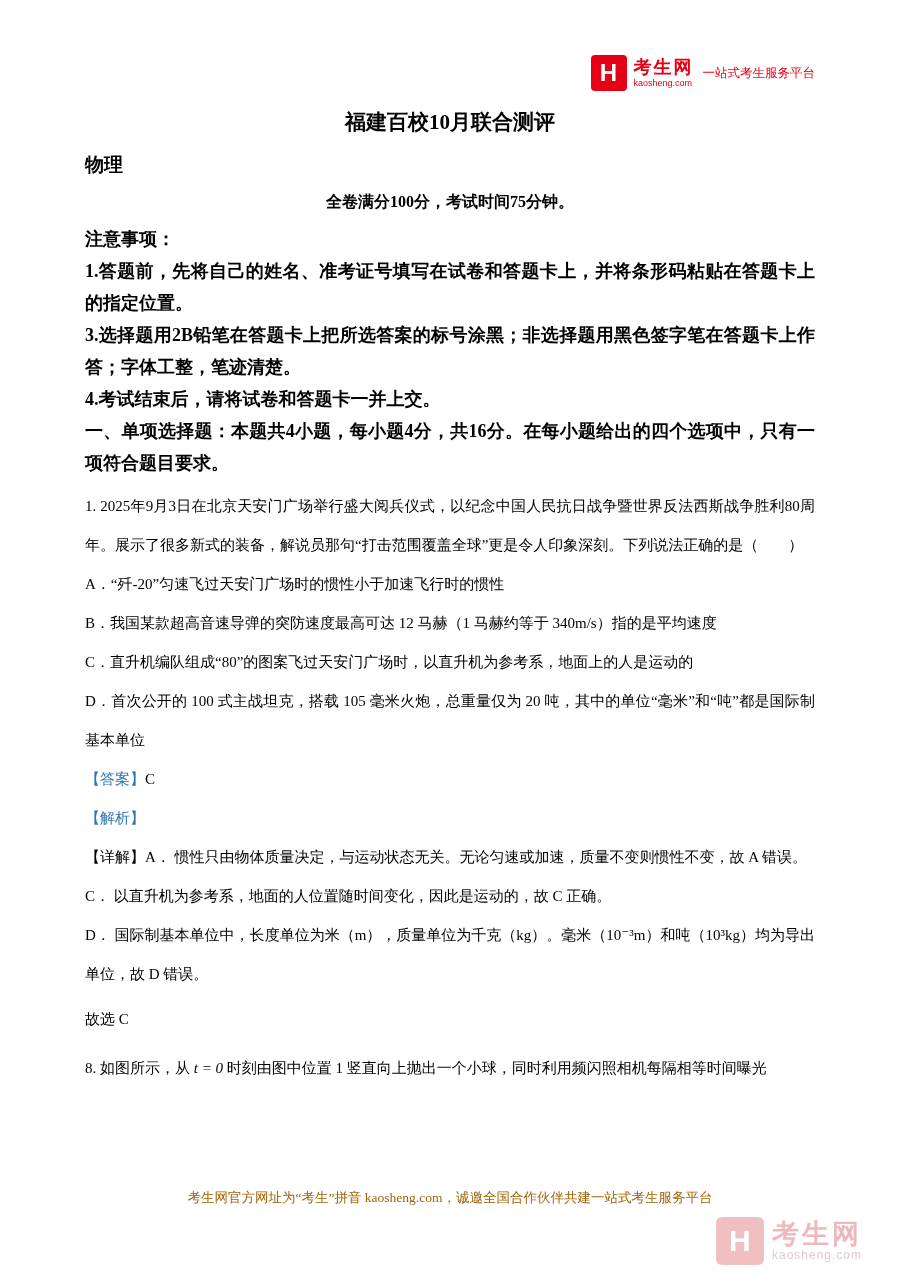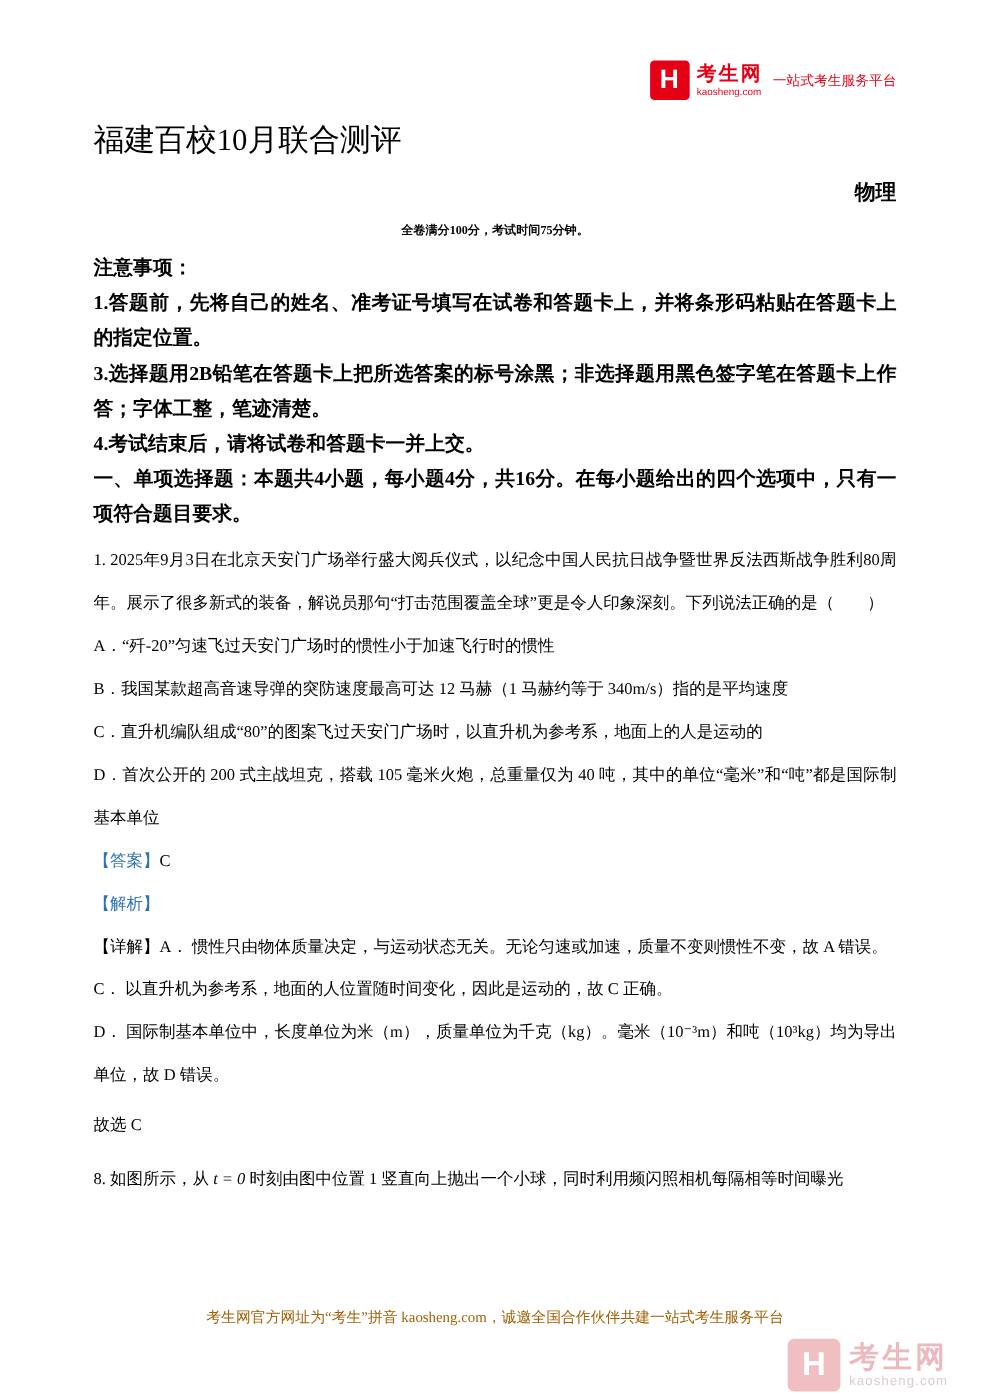--- a/index.html
+++ b/index.html
@@ -32,23 +32,23 @@
     border-radius: 4px;
     display: flex; align-items: center; justify-content: center;
     font-family: "Liberation Sans", sans-serif;
     font-weight: bold; font-size: 24px;
   }
   .brand-col { display: flex; flex-direction: column; line-height: 1.15; }
   .brand-name { color: #e60016; font-weight: bold; font-size: 18px; letter-spacing: 2px; font-family: "Liberation Sans", sans-serif; }
   .brand-domain { color: #e60016; font-size: 9px; font-family: "Liberation Sans", sans-serif; }
   .brand-tagline { color: #e60016; font-size: 12.5px; margin-left: 2px; font-family: "Liberation Sans", sans-serif; }
 
-  .title { font-size: 28px; font-weight: normal; margin: 0; }
-  .subject { text-align: right; font-size: 19px; font-weight: bold; margin: 16px 0 0 0; }
-  .exam-info { text-align: center; font-size: 11px; font-weight: bold; margin: 14px 0 0 0; }
+  .title { text-align: center; font-size: 21px; font-weight: bold; margin: 0; }
+  .subject { text-align: left; font-size: 19px; font-weight: bold; margin: 16px 0 0 0; }
+  .exam-info { text-align: center; font-size: 16px; font-weight: bold; margin: 14px 0 0 0; }
 
   .notices { margin-top: 10px; font-size: 18px; font-weight: bold; line-height: 1.78; text-align: justify; }
   .notices p { margin: 0; }
 
   .q-section { margin-top: 8px; font-size: 15px; line-height: 2.6; text-align: justify; }
   .q-section p { margin: 0; }
   .blue { color: #2e74b5; }
   .math-var { font-style: italic; font-family: "Liberation Serif", serif; }
   .conclusion-para { margin-top: 6px !important; }
   .q2-para { margin-top: 10px !important; }
@@ -111,21 +111,21 @@
       <p>3.选择题用2B铅笔在答题卡上把所选答案的标号涂黑；非选择题用黑色签字笔在答题卡上作答；字体工整，笔迹清楚。</p>
       <p>4.考试结束后，请将试卷和答题卡一并上交。</p>
       <p>一、单项选择题：本题共4小题，每小题4分，共16分。在每小题给出的四个选项中，只有一项符合题目要求。</p>
     </div>
 
     <div class="q-section">
       <p>1. 2025年9月3日在北京天安门广场举行盛大阅兵仪式，以纪念中国人民抗日战争暨世界反法西斯战争胜利80周年。展示了很多新式的装备，解说员那句“打击范围覆盖全球”更是令人印象深刻。下列说法正确的是（　　）</p>
       <p>A．“歼-20”匀速飞过天安门广场时的惯性小于加速飞行时的惯性</p>
       <p>B．我国某款超高音速导弹的突防速度最高可达 12 马赫（1 马赫约等于 340m/s）指的是平均速度</p>
       <p>C．直升机编队组成“80”的图案飞过天安门广场时，以直升机为参考系，地面上的人是运动的</p>
-      <p>D．首次公开的 200 式主战坦克，搭载 105 毫米火炮，总重量仅为 40 吨，其中的单位“毫米”和“吨”都是国际制基本单位</p>
+      <p>D．首次公开的 100 式主战坦克，搭载 105 毫米火炮，总重量仅为 20 吨，其中的单位“毫米”和“吨”都是国际制基本单位</p>
 
       <p><span class="blue">【答案】</span><span>C</span></p>
 
       <p><span class="blue">【解析】</span></p>
 
       <p><span>【详解】</span><span>A．  惯性只由物体质量决定，与运动状态无关。无论匀速或加速，质量不变则惯性不变，故 A 错误。</span></p>
       <p>C．  以直升机为参考系，地面的人位置随时间变化，因此是运动的，故 C 正确。</p>
       <p>D．  国际制基本单位中，长度单位为米（m），质量单位为千克（kg）。毫米（10⁻³m）和吨（10³kg）均为导出单位，故 D 错误。</p>
 
       <p class="conclusion-para">故选 C</p>

